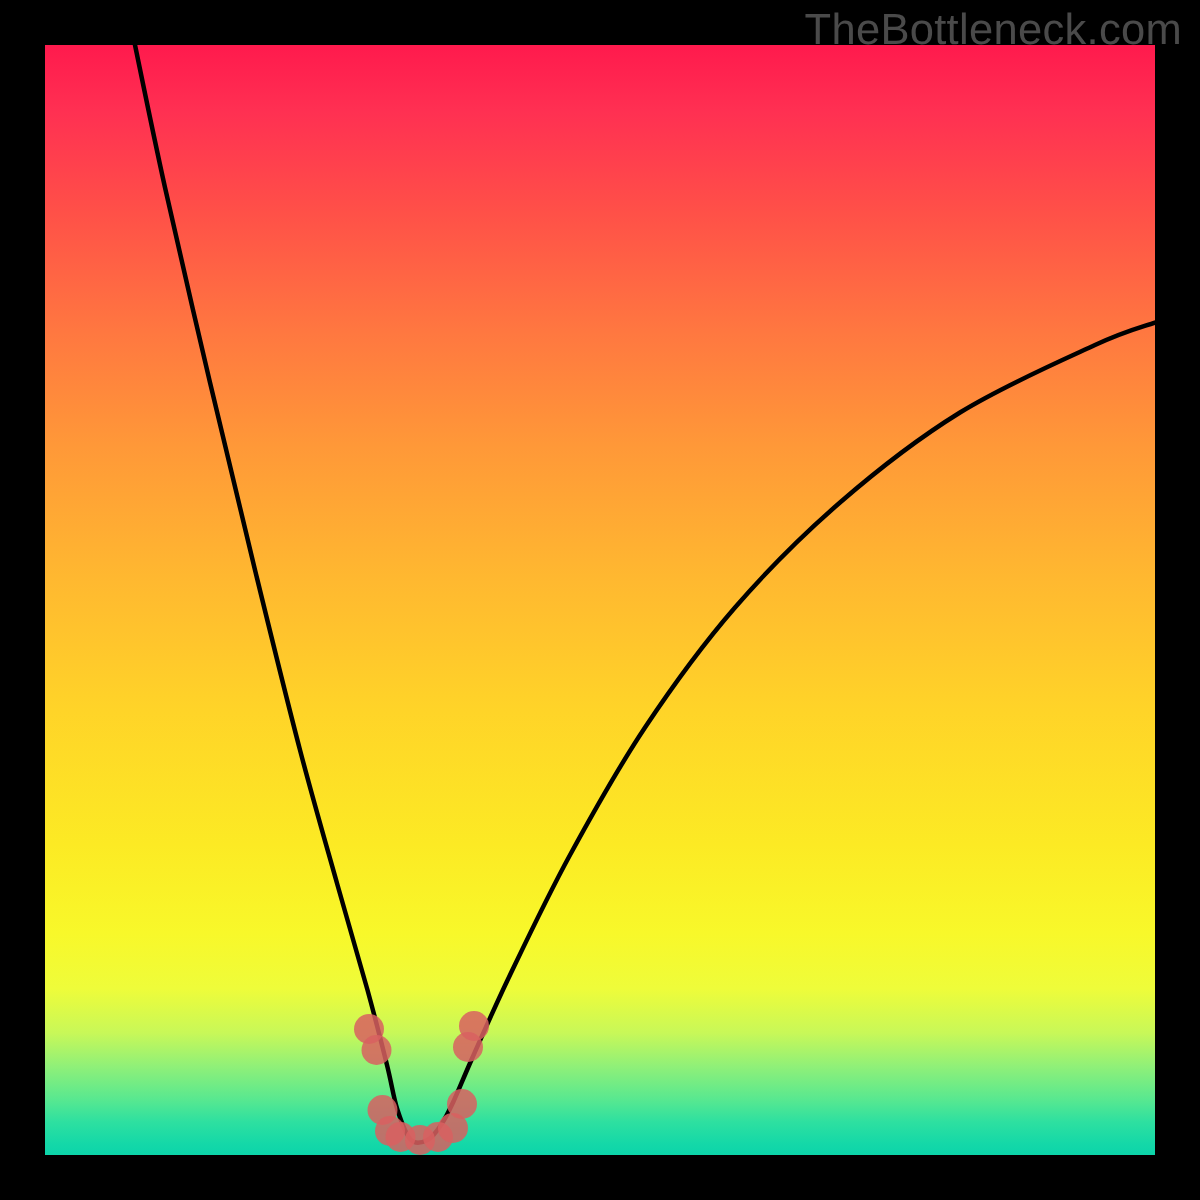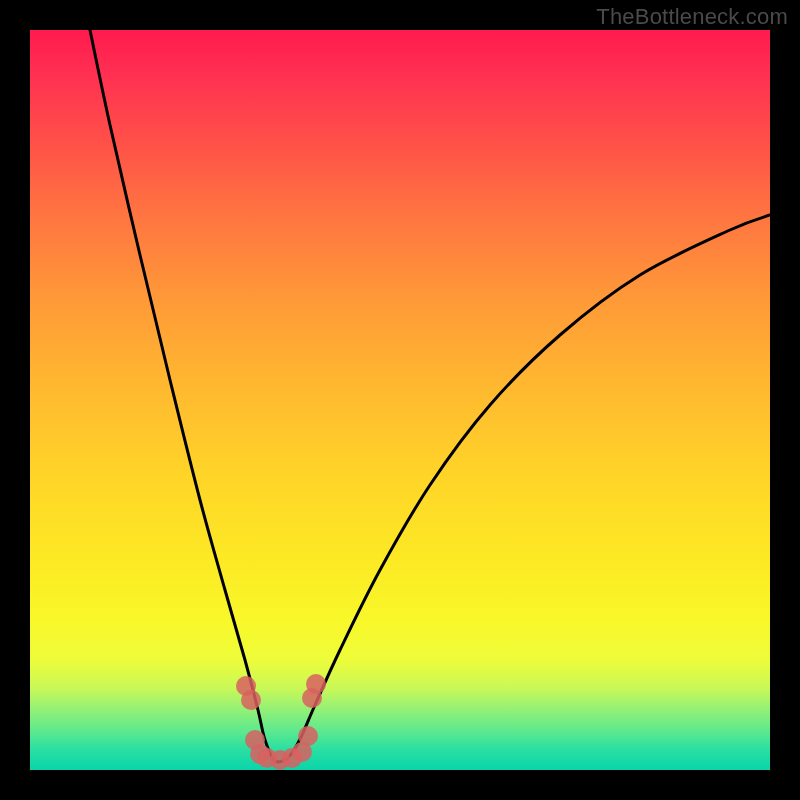--- a/index.html
+++ b/index.html
@@ -40,21 +40,21 @@
       #2ee0a0 97%,
       #14d8a8 99%,
       #0cd4aa 100%
     );
   }
   .watermark {
     position: absolute;
     top: 4px;
     right: 12px;
     color: #4a4a4a;
-    font-size: 22px;
+    font-size: 29px;
     font-weight: 500;
     letter-spacing: 0.2px;
     z-index: 5;
   }
   svg.curves {
     position: absolute;
     left: 0; top: 0;
     width: 100%;
     height: 100%;
     z-index: 2;

